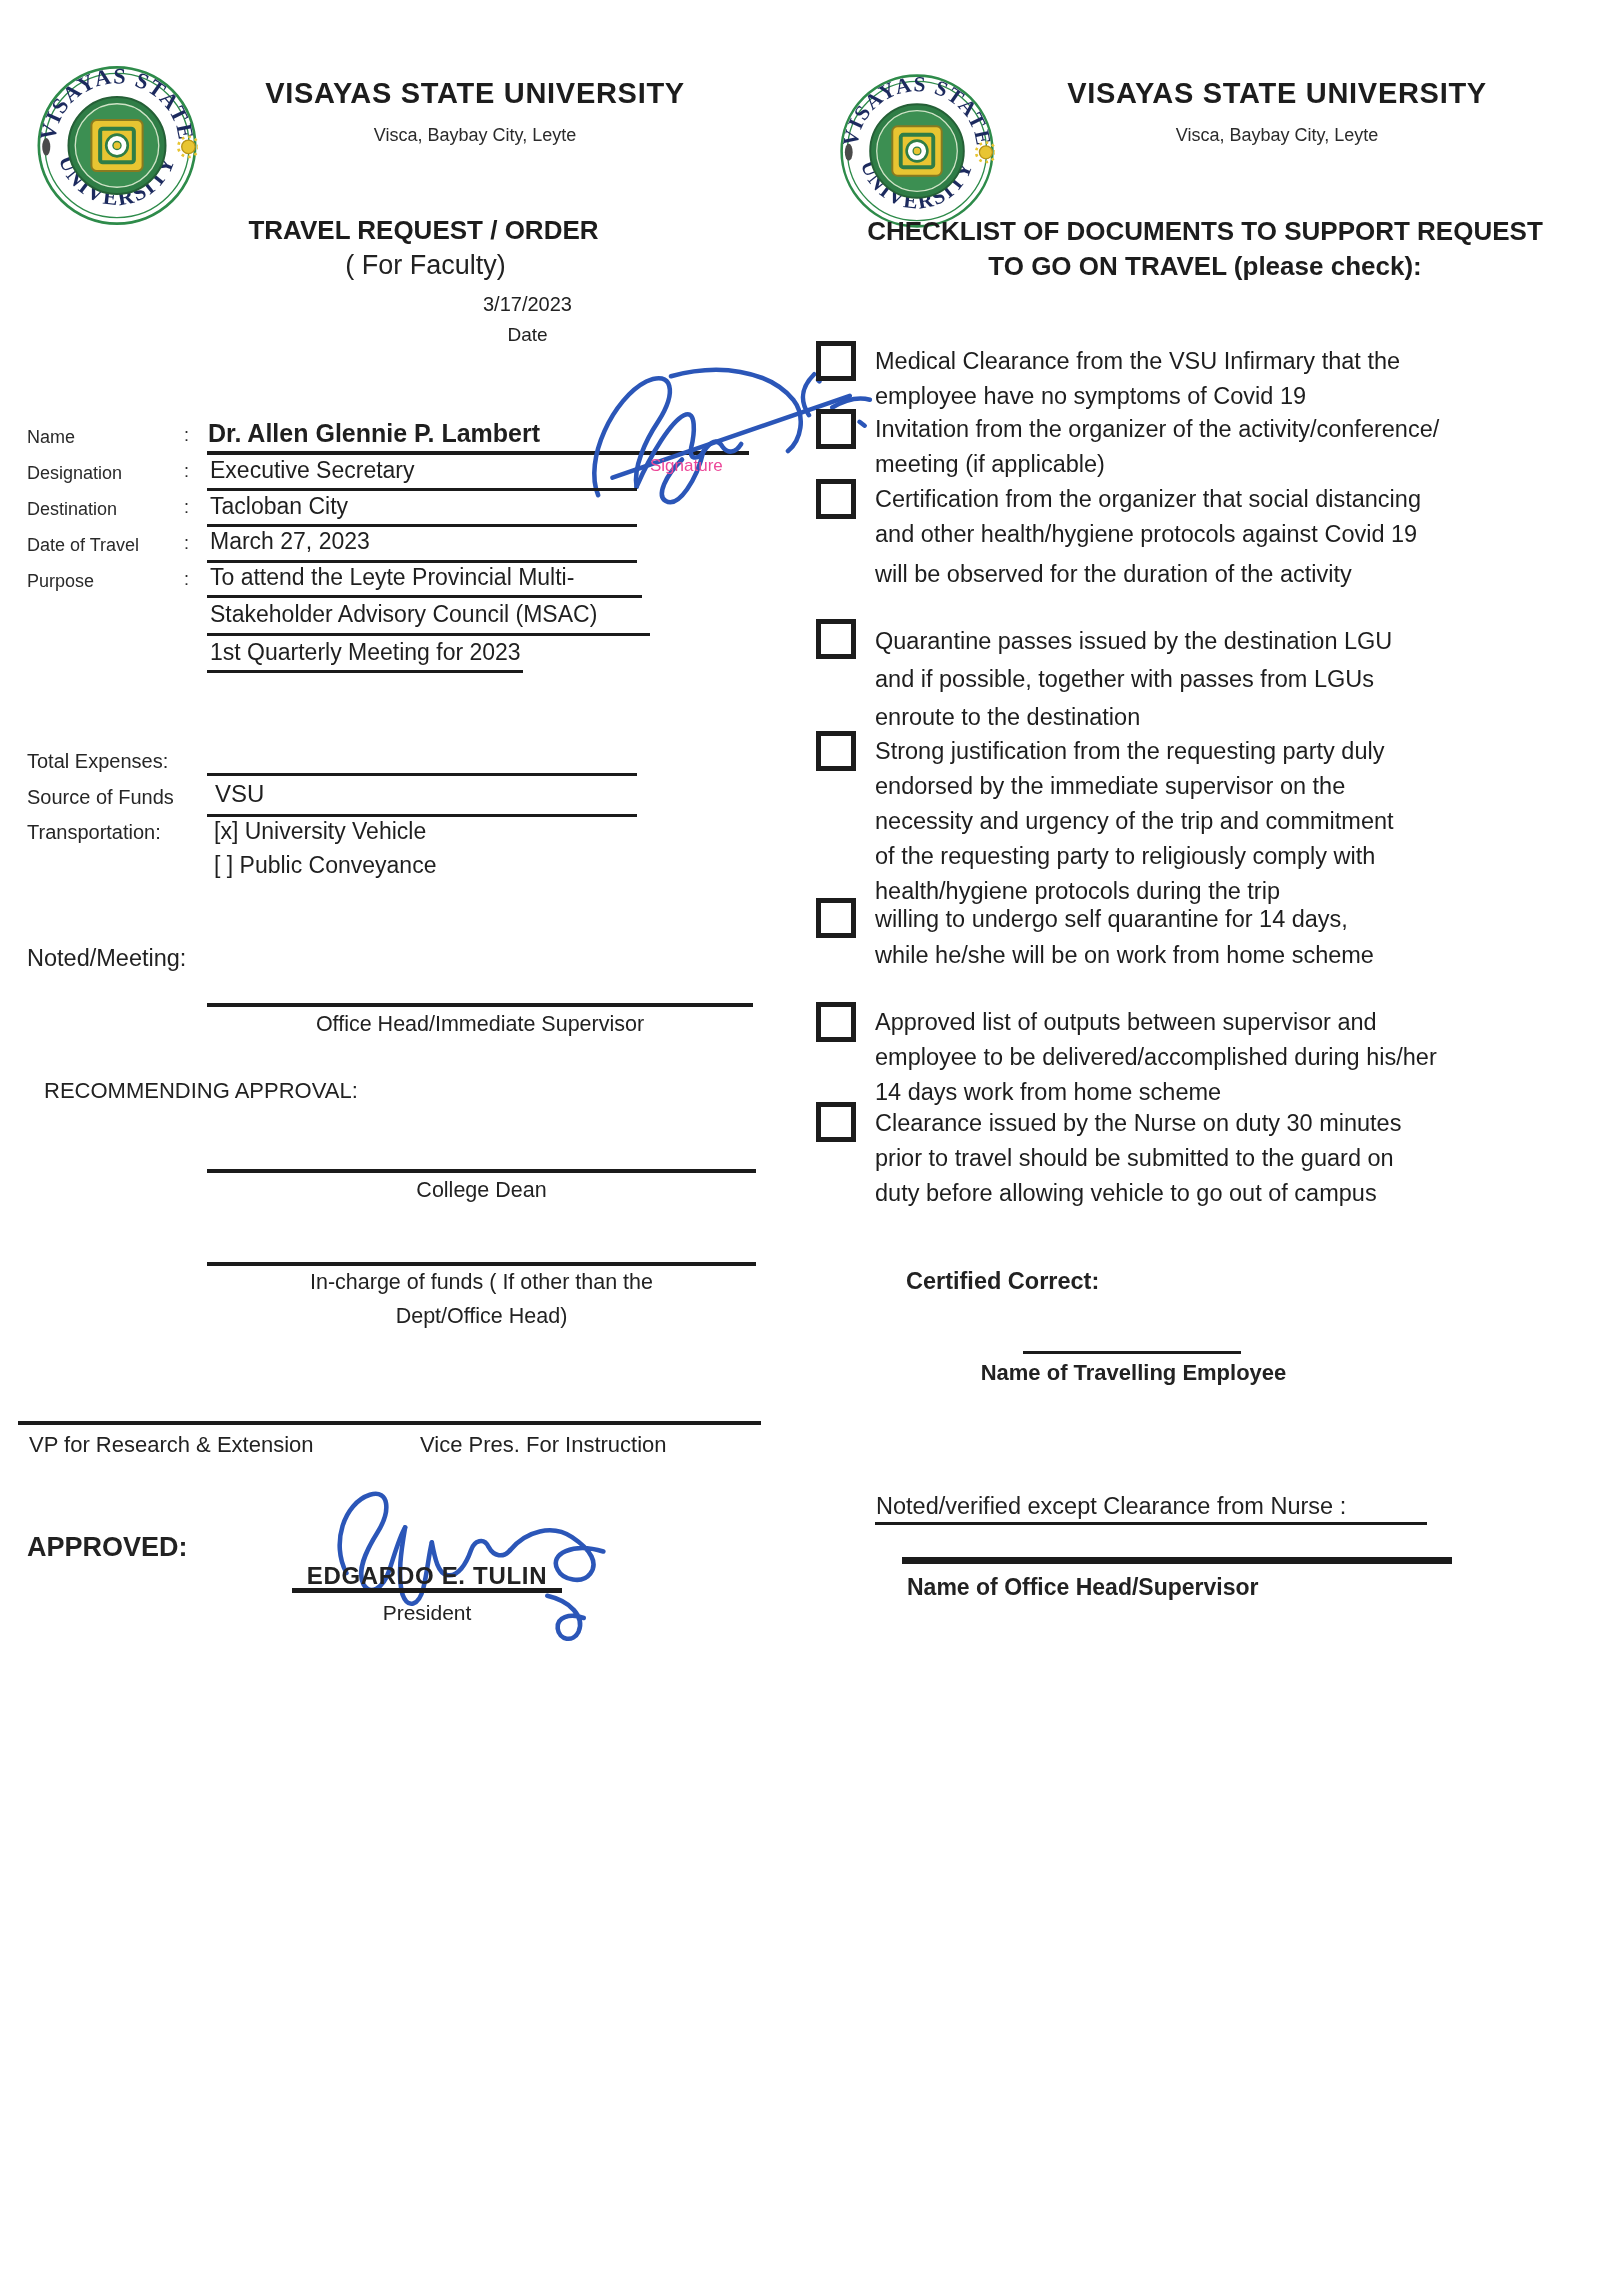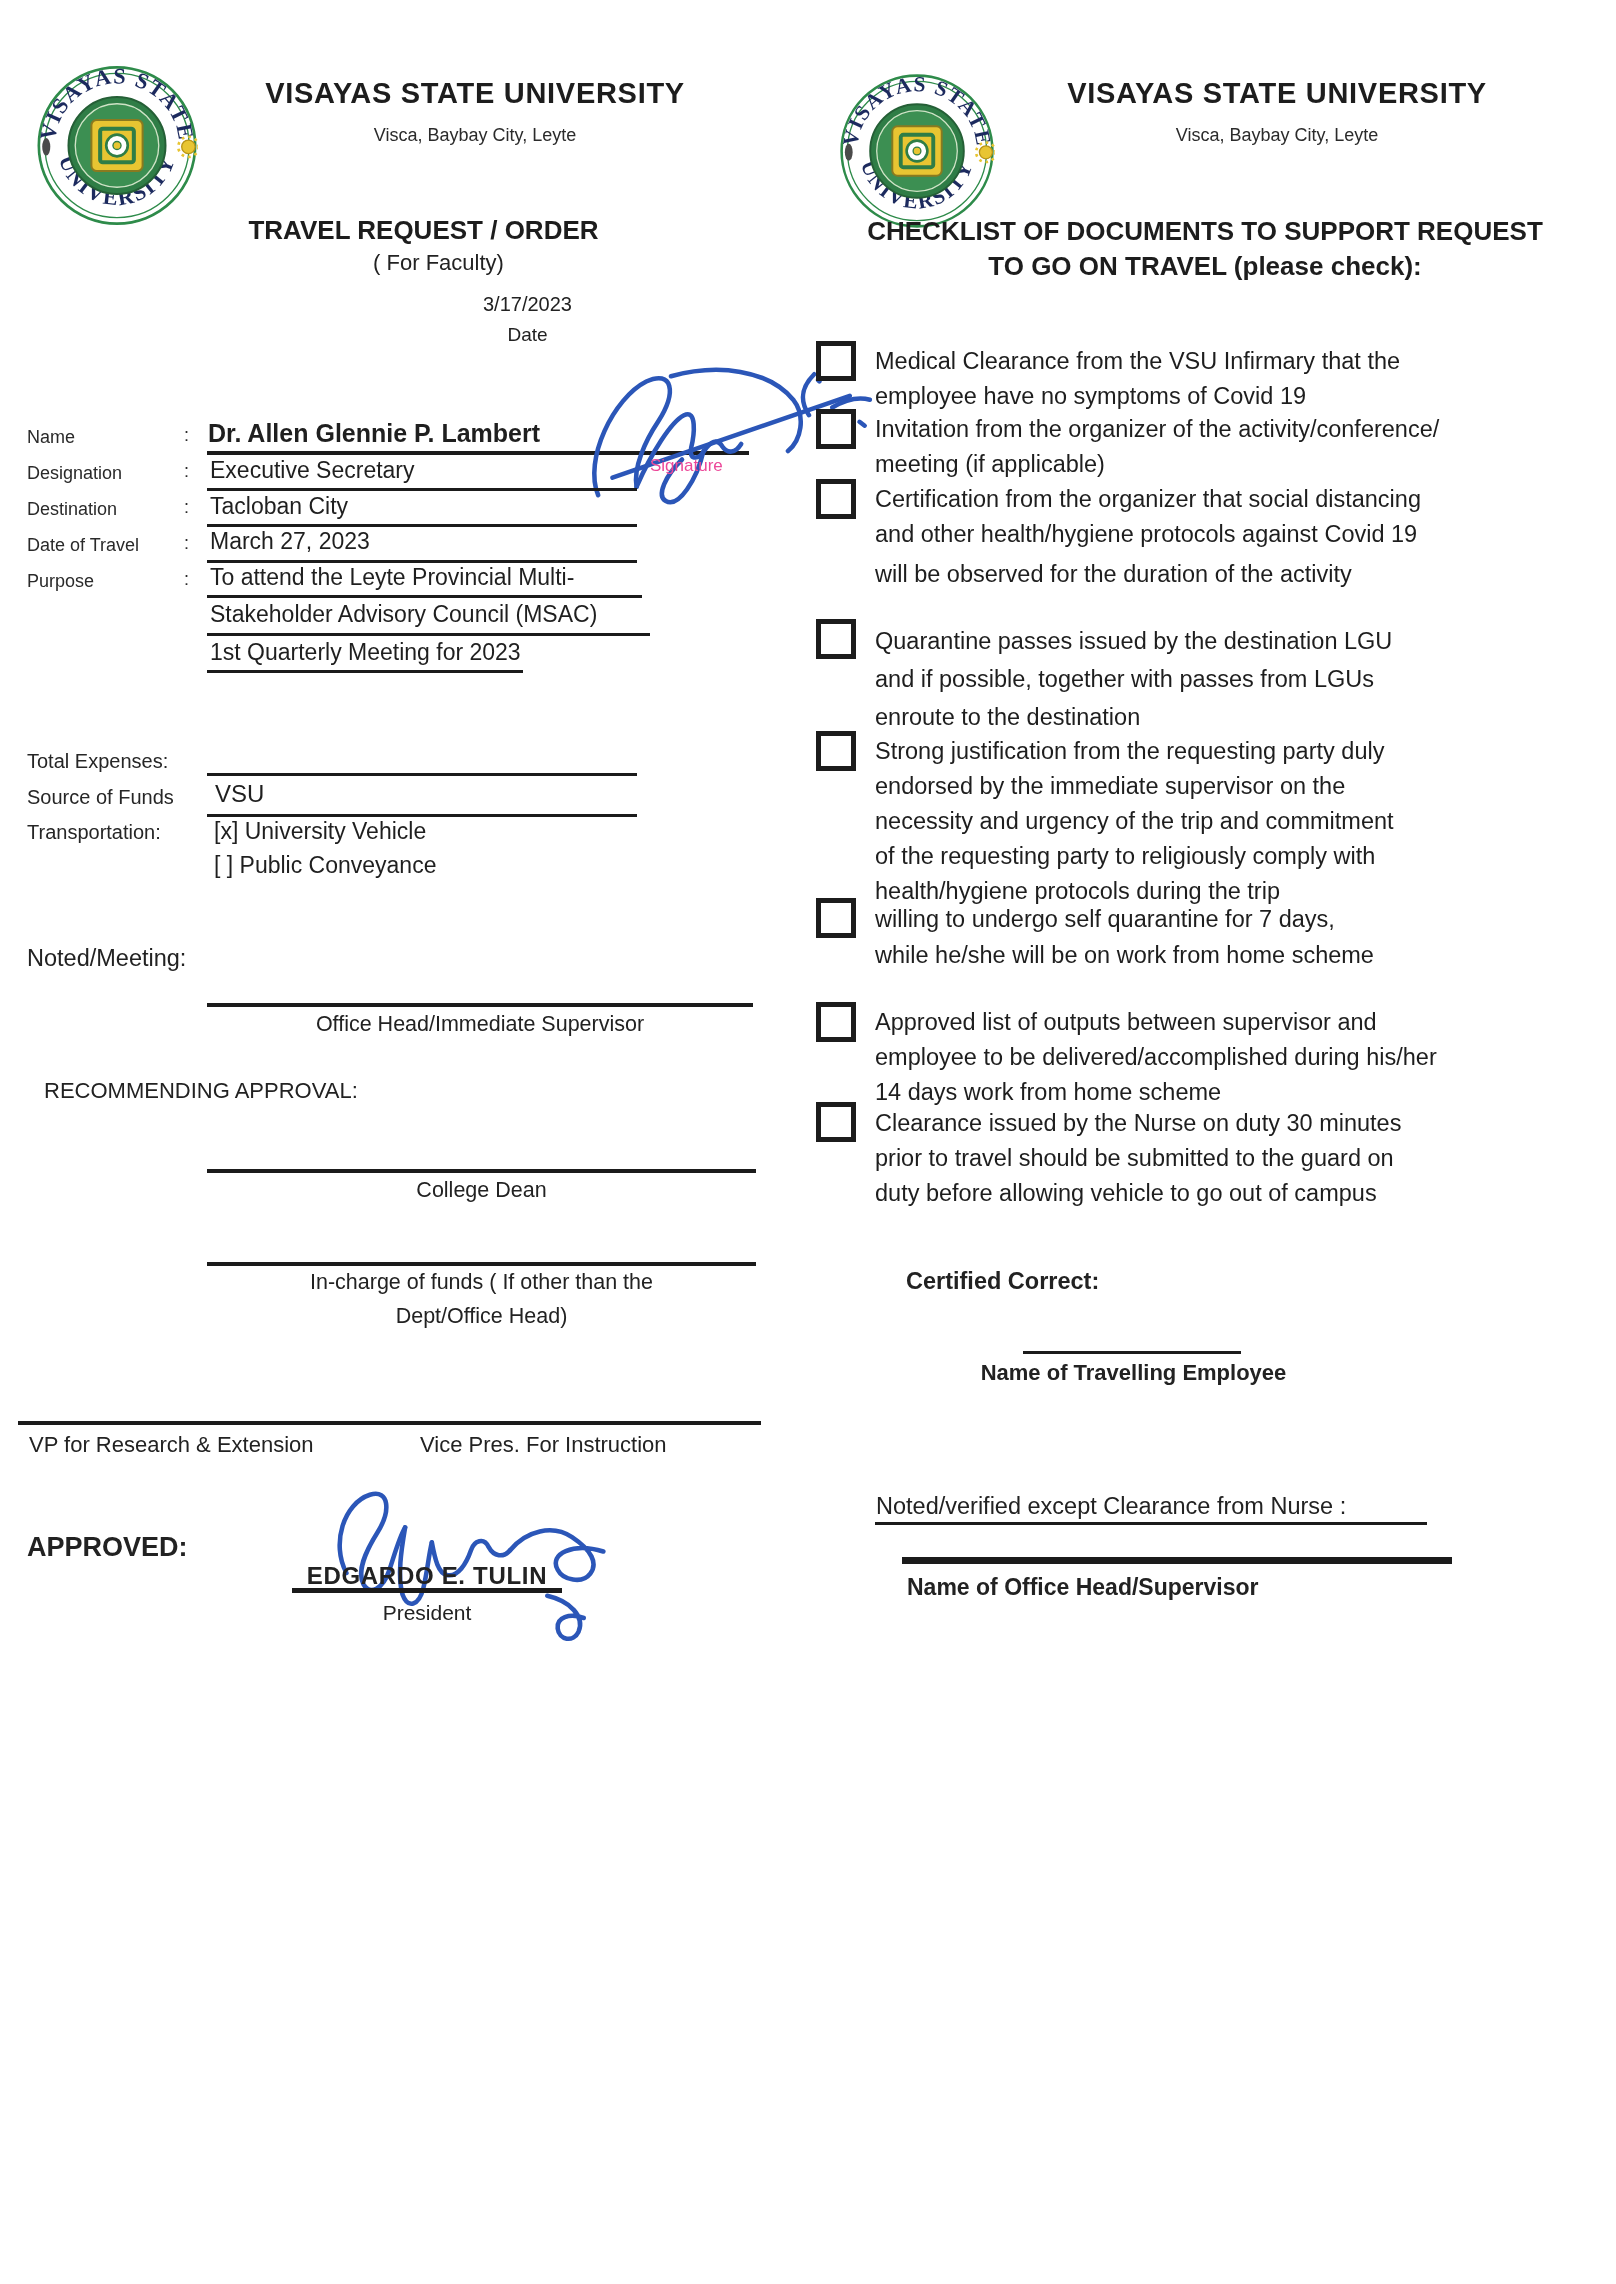--- a/index.html
+++ b/index.html
@@ -55,21 +55,21 @@
 <div id="page">
 
   <svg class="abs" style="left:36px;top:64px" width="162" height="163" viewBox="0 0 248 250">
       <use href="#vsu-logo"></use>
     </svg>
 
   <div class="abs ctr b hdr-uni" style="left:195px;top:77px;width:560px">VISAYAS STATE UNIVERSITY</div>
   <div class="abs ctr hdr-addr" style="left:195px;top:125px;width:560px">Visca, Baybay City, Leyte</div>
 
   <div class="abs ctr b hdr-title" style="left:150px;top:215px;width:547px">TRAVEL REQUEST / ORDER</div>
-  <div class="abs ctr" style="left:165px;top:250px;width:547px;font-size:22px">( For Faculty)</div>
+  <div class="abs ctr" style="left:152px;top:250px;width:547px;font-size:27px">( For Faculty)</div>
   <div class="abs ctr" style="left:397px;top:293px;width:261px;font-size:20px">3/17/2023</div>
   <div class="abs ctr" style="left:397px;top:324px;width:261px;font-size:19px">Date</div>
 
   <div class="abs lbl" style="left:27px;top:427px">Name</div>
   <div class="abs lbl" style="left:184px;top:425px">:</div>
   <div class="abs val b" style="left:208px;top:419px;font-size:25px">Dr. Allen Glennie P. Lambert</div>
   <div class="rule" style="left:207px;top:451px;width:542px;height:3.9px"></div>
 
   <svg class="sig" style="left:573px;top:362px" width="300" height="156" viewBox="0 0 460 240">
     <path d="M 38 205 C 15 150, 62 55, 112 30 C 152 12, 160 45, 130 92 C 110 122, 92 162, 97 192"></path>
@@ -186,21 +186,21 @@
   <div class="cltext" style="top:734px;line-height:35px">
     <div>Strong justification from the requesting party duly</div>
     <div>endorsed by the immediate supervisor on the</div>
     <div>necessity and urgency of the trip and commitment</div>
     <div>of the requesting party to religiously comply with</div>
     <div>health/hygiene protocols during the trip</div>
   </div>
 
   <div class="cbx" style="left:816px;top:898px"></div>
   <div class="cltext" style="top:901px;line-height:36px">
-    <div>willing to undergo self quarantine for 7 days,</div>
+    <div>willing to undergo self quarantine for 14 days,</div>
     <div>while he/she will be on work from home scheme</div>
   </div>
 
   <div class="cbx" style="left:816px;top:1002px"></div>
   <div class="cltext" style="top:1005px;line-height:35px">
     <div>Approved list of outputs between supervisor and</div>
     <div>employee to be delivered/accomplished during his/her</div>
     <div>14 days work from home scheme</div>
   </div>
 

